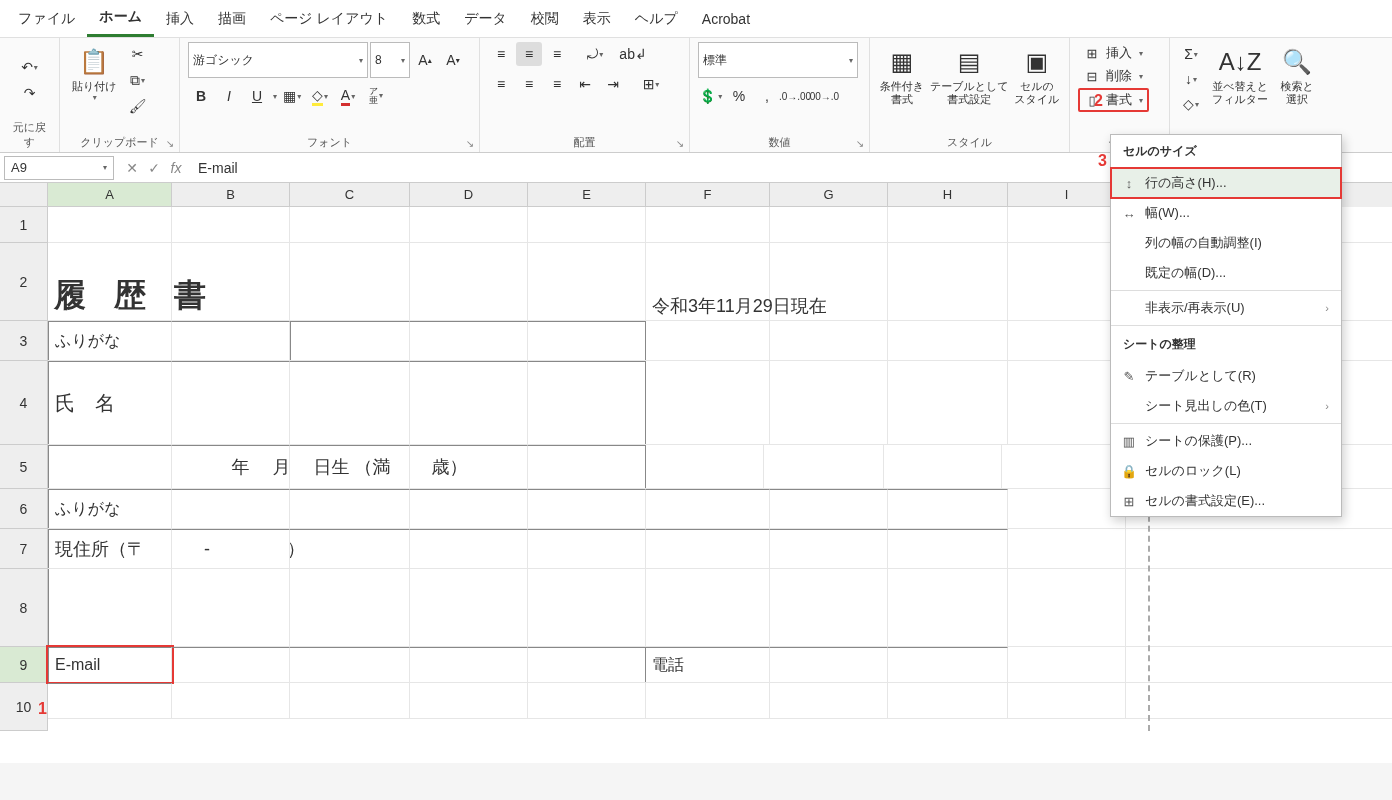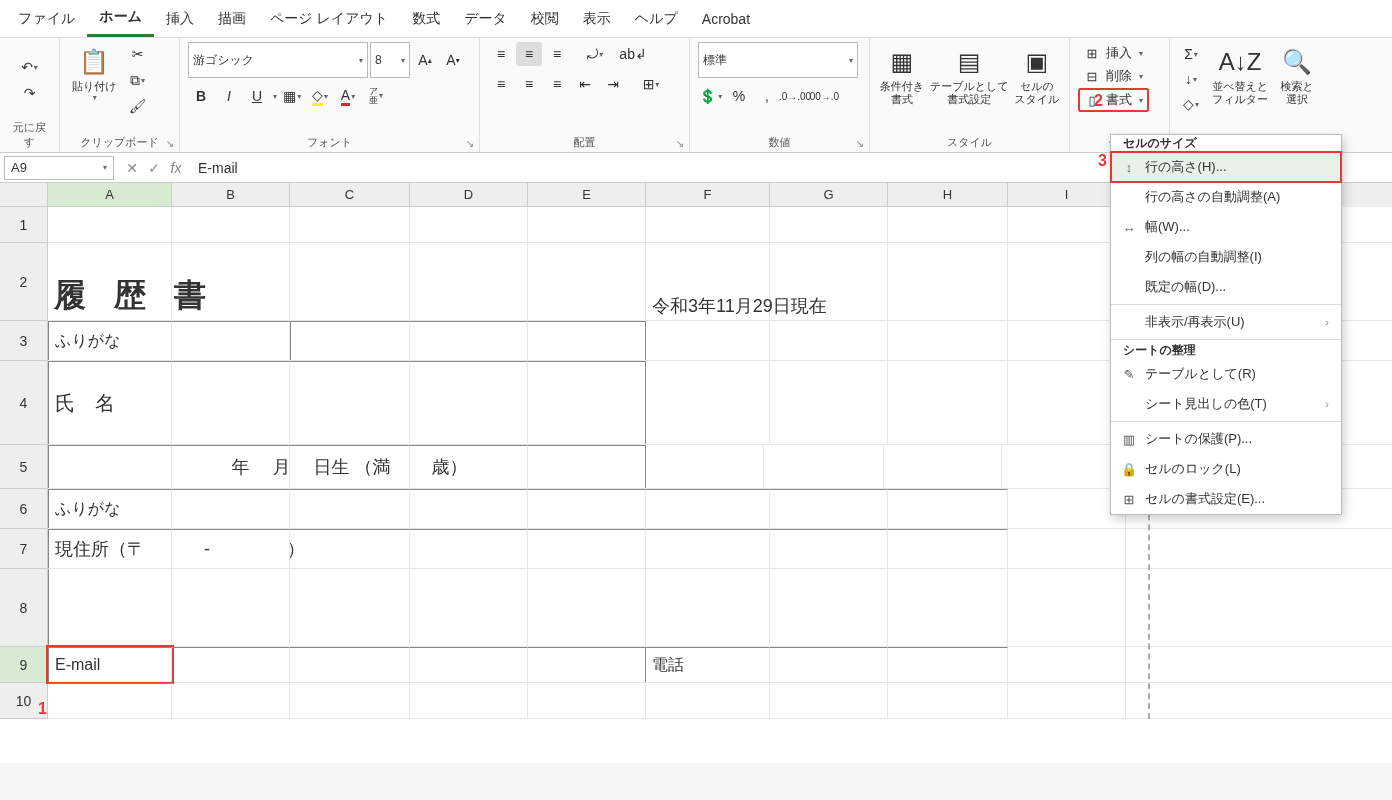--- a/index.html
+++ b/index.html
@@ -68,21 +68,21 @@
 
 
 .dash-guide { position: absolute; top: 0; bottom: 0; border-left: 2px dashed #aaa; }
 
 
 .dropdown {
   position: absolute; top: 134px; left: 1110px; width: 232px;
   background: #fff; border: 1px solid #bbb; box-shadow: 2px 4px 10px rgba(0,0,0,.2);
   z-index: 100; font-size: 13px;
 }
-.dropdown .section-title { padding: 0 12px; font-weight: 600; font-size: 12px; color: #333; }
+.dropdown .section-title { padding: 8px 12px; font-weight: 600; font-size: 12px; color: #333; }
 .dropdown .mitem { padding: 6px 12px 6px 34px; cursor: pointer; position: relative; display:flex; align-items:center; }
 .dropdown .mitem .mic { position: absolute; left: 10px; width: 16px; text-align: center; color: #555; }
 .dropdown .mitem .arrow { margin-left: auto; color: #888; font-size: 11px; }
 .dropdown .mitem.hl { background: #e8f0e8; outline: 2px solid #e53935; outline-offset: -1px; }
 .dropdown hr { border: none; border-top: 1px solid #ddd; margin: 2px 0; }
 
 
 .annot { position: absolute; color: #e53935; font-weight: 700; font-size: 16px; z-index: 200; }
 
 .title-text { font-family: "Yu Mincho", serif; font-size: 32px; font-weight: 700; letter-spacing: 10px; }
@@ -303,21 +303,21 @@
     <div class="row-headers">
       <div class="row-h" style="height:36px;">1</div>
       <div class="row-h" style="height:78px;">2</div>
       <div class="row-h" style="height:40px;">3</div>
       <div class="row-h" style="height:84px;">4</div>
       <div class="row-h" style="height:44px;">5</div>
       <div class="row-h" style="height:40px;">6</div>
       <div class="row-h" style="height:40px;">7</div>
       <div class="row-h" style="height:78px;">8</div>
       <div class="row-h sel" style="height:36px;">9</div>
-      <div class="row-h" style="height:36px;">10</div>
+      <div class="row-h" style="height:48px;">10</div>
     </div>
     <div class="cells">
 
       <div class="row" style="height:36px;">
           <div class="cell" style="width:124px;"></div>
           <div class="cell" style="width:118px;"></div>
           <div class="cell" style="width:120px;"></div>
           <div class="cell" style="width:118px;"></div>
           <div class="cell" style="width:118px;"></div>
           <div class="cell" style="width:124px;"></div>
@@ -440,23 +440,20 @@
   </div>
 </div>
 
 <div class="dropdown">
   <div class="section-title">セルのサイズ</div>
   <div class="mitem hl">
       <span class="mic">↕</span>
       <span>行の高さ(H)...</span>
     </div>
   <div class="mitem">
-      <span>行の高さの自動調整(A)</span>
-    </div>
-  <div class="mitem">
       <span class="mic">↔</span>
       <span>幅(W)...</span>
     </div>
   <div class="mitem">
       <span>列の幅の自動調整(I)</span>
     </div>
   <div class="mitem">
       <span>既定の幅(D)...</span>
     </div>
   <hr>

